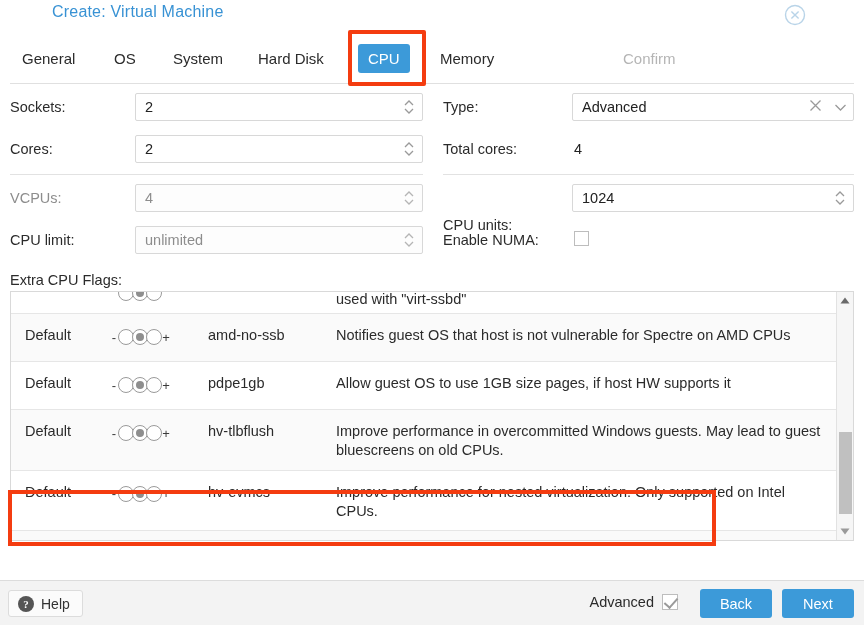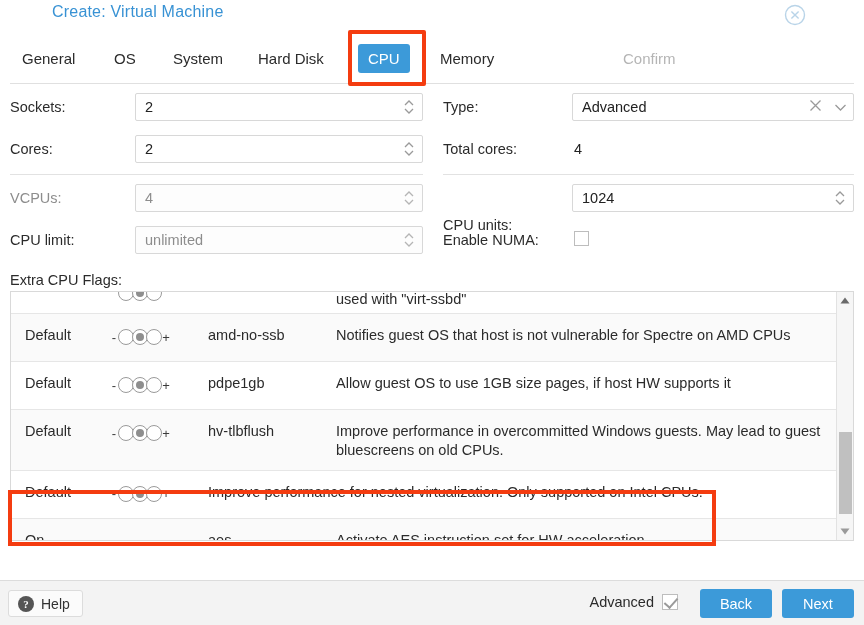--- a/index.html
+++ b/index.html
@@ -461,20 +461,21 @@
           <div class="c-state">Default</div>
           <div class="c-radio">
             <div class="radiogrp">
               <span class="sign">-</span>
               <span class="rdot"></span>
               <span class="rdot on"></span>
               <span class="rdot"></span>
               <span class="sign">+</span>
             </div>
           </div>
+          <div class="c-name">hv-evmcs</div>
           <div class="c-desc">Improve performance for nested virtualization. Only supported on Intel CPUs.</div>
         </div>
         <div class="frow alt">
           <div class="c-state">On</div>
           <div class="c-radio"></div>
           <div class="c-name">aes</div>
           <div class="c-desc">Activate AES instruction set for HW acceleration.</div>
         </div>
       </div>
 

